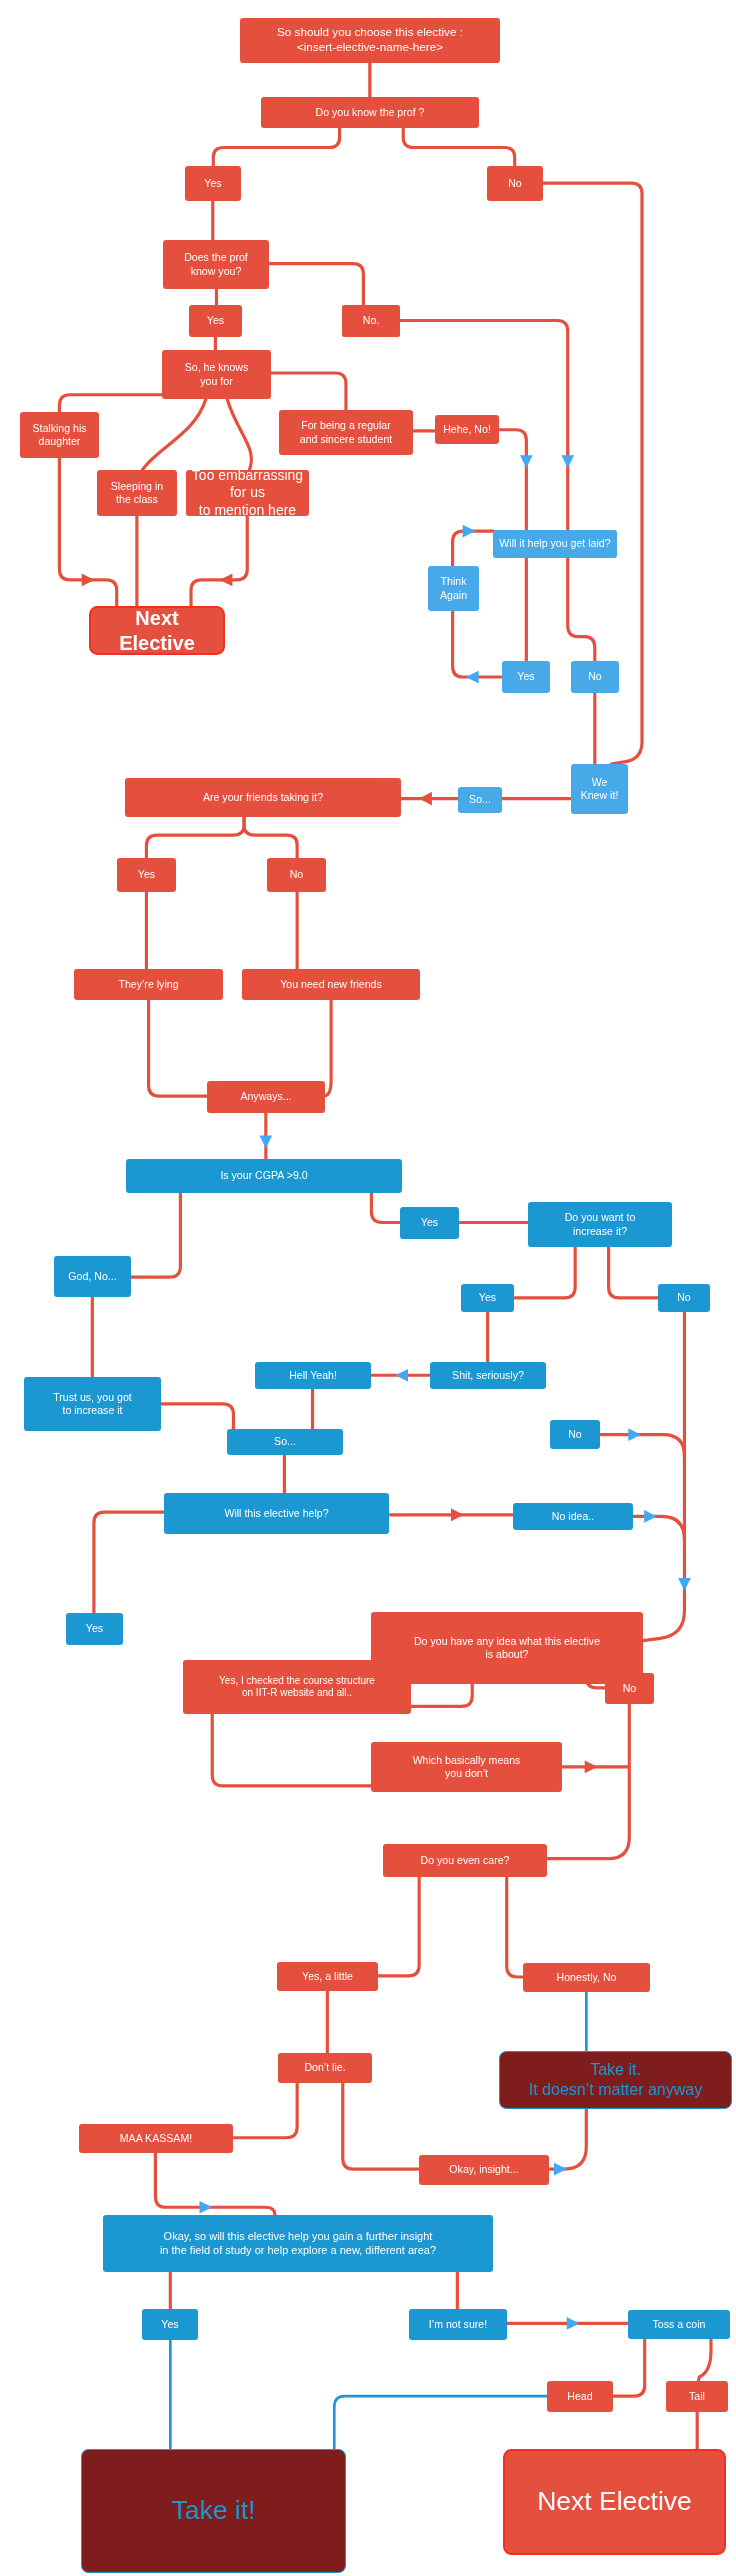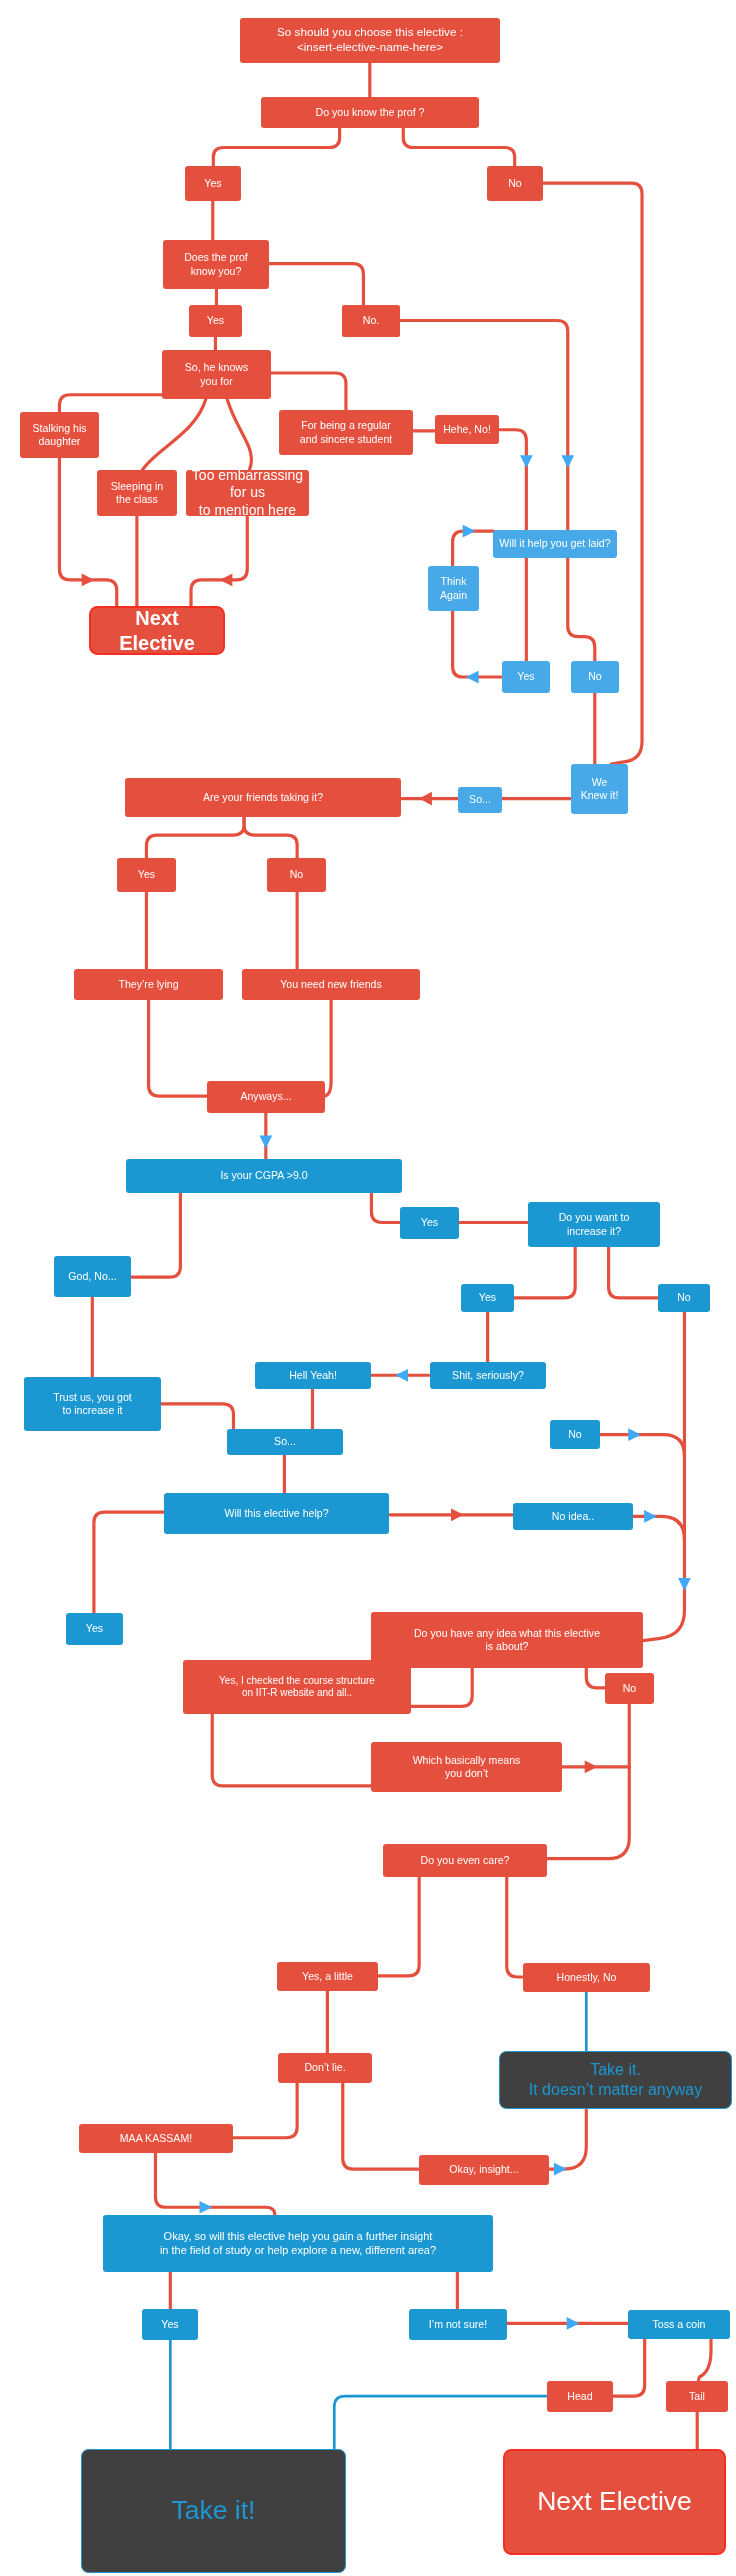--- a/index.html
+++ b/index.html
@@ -10,21 +10,21 @@
   .ln.blue{stroke:var(--blue_dark);stroke-width:5;}
   .ah{fill:var(--arrow_blue);stroke:none;}
   .ah.red{fill:var(--red);}
   .node{position:absolute;display:flex;align-items:center;justify-content:center;
         text-align:center;color:#fff;border-radius:3px;font-size:10.6px;line-height:1.25;
         white-space:pre-line;padding:1.1px 5.3px;box-sizing:border-box;}
   .red{background:var(--red);}
   .redb{background:var(--red);border:2.7px solid var(--red_bright);border-radius:8.5px;}
   .bl{background:var(--blue_light);}
   .bd{background:var(--blue_dark);}
-  .wb{background:#404040;border:1.6px solid var(--blue_dark);color:var(--blue_dark);border-radius:7.4px;}
+  .wb{background:#7f1d1d;border:1.6px solid var(--blue_dark);color:var(--blue_dark);border-radius:7.4px;}
   .sq{border-radius:2.1px;}
   .f22{font-size:11.7px;}
   .f26{font-size:16px;}
   .f36{font-size:20px;font-weight:bold;}
   .f46{font-size:26.5px;}
 </style>
 </head>
 <body>
 
 <div class="canvas">
@@ -151,32 +151,32 @@
   <div class="node red" style="left:117px;top:858px;width:59px;height:34px;">Yes</div>
   <div class="node red" style="left:267px;top:858px;width:59px;height:34px;">No</div>
   <div class="node red" style="left:74px;top:969px;width:149px;height:31px;">They’re lying</div>
   <div class="node red" style="left:242px;top:969px;width:178px;height:31px;">You need new friends</div>
   <div class="node red" style="left:207px;top:1081px;width:118px;height:32px;">Anyways...</div>
   <div class="node bd" style="left:126px;top:1159px;width:276px;height:34px;">Is your CGPA &gt;9.0</div>
   <div class="node bd" style="left:54px;top:1256px;width:77px;height:41px;">God, No...</div>
   <div class="node bd" style="left:24px;top:1377px;width:137px;height:54px;">Trust us, you got
 to increase it</div>
   <div class="node bd" style="left:400px;top:1207px;width:59px;height:32px;">Yes</div>
-  <div class="node bd" style="left:528px;top:1202px;width:132px;height:45px;">Do you want to
+  <div class="node bd" style="left:528px;top:1202px;width:144px;height:45px;">Do you want to
 increase it?</div>
   <div class="node bd" style="left:461px;top:1284px;width:53px;height:28px;">Yes</div>
   <div class="node bd" style="left:658px;top:1284px;width:52px;height:28px;">No</div>
   <div class="node bd" style="left:430px;top:1362px;width:116px;height:26.5px;">Shit, seriously?</div>
   <div class="node bd" style="left:255px;top:1362px;width:116px;height:26.5px;">Hell Yeah!</div>
   <div class="node bd" style="left:550px;top:1420px;width:50px;height:29px;">No</div>
   <div class="node bd" style="left:227px;top:1429px;width:116px;height:25.5px;">So...</div>
   <div class="node bd" style="left:164px;top:1493px;width:225px;height:41px;">Will this elective help?</div>
   <div class="node bd" style="left:513px;top:1503px;width:120px;height:26.5px;">No idea..</div>
   <div class="node bd" style="left:66px;top:1613px;width:57px;height:32px;">Yes</div>
-  <div class="node red" style="left:371px;top:1612px;width:272px;height:56px;">Do you have any idea what this elective
+  <div class="node red" style="left:371px;top:1612px;width:272px;height:72px;">Do you have any idea what this elective
 is about?</div>
   <div class="node red" style="left:183px;top:1660px;width:228px;height:54px;font-size:10px;">Yes, I checked the course structure
 on IIT-R website and all..</div>
   <div class="node red" style="left:605px;top:1673px;width:49px;height:31px;">No</div>
   <div class="node red" style="left:371px;top:1742px;width:191px;height:50px;">Which basically means
 you don’t</div>
   <div class="node red" style="left:383px;top:1844px;width:164px;height:33px;">Do you even care?</div>
   <div class="node red" style="left:277px;top:1962px;width:101px;height:29px;">Yes, a little</div>
   <div class="node red" style="left:523px;top:1963px;width:127px;height:29px;">Honestly, No</div>
   <div class="node wb f26" style="left:499px;top:2051px;width:233px;height:58px;">Take it.

